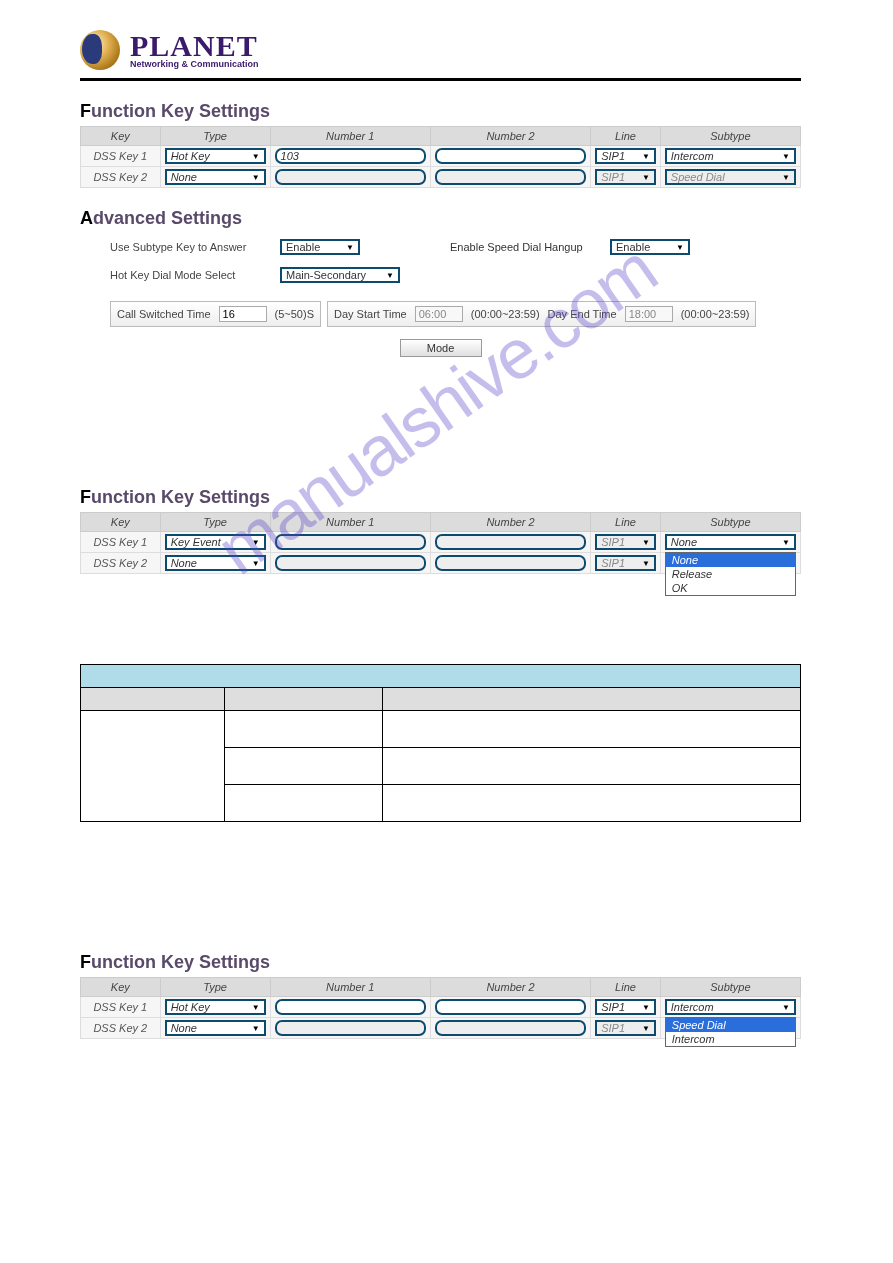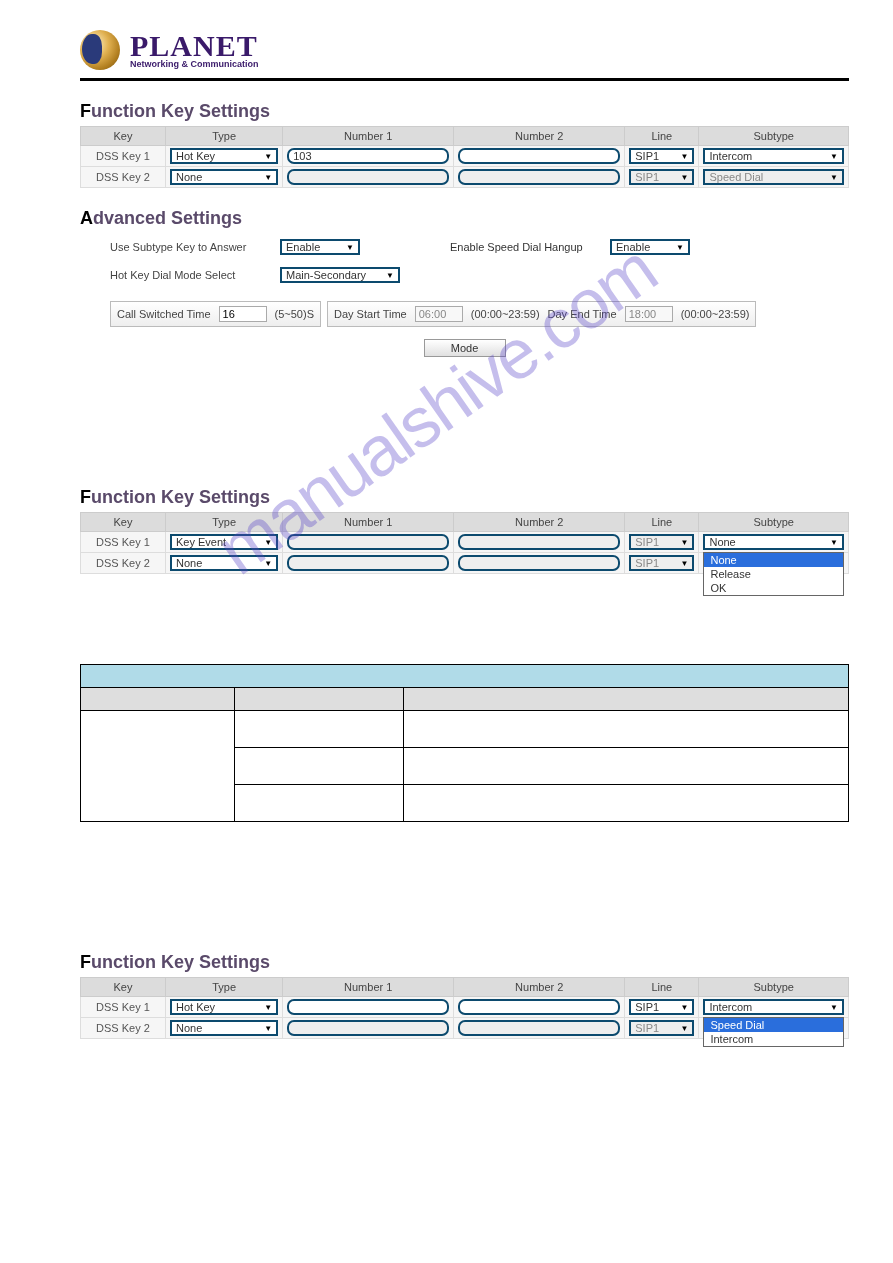--- a/index.html
+++ b/index.html
@@ -6,21 +6,21 @@
     margin: 0;
     padding: 0;
     font-family: Tahoma, Arial, sans-serif;
     font-size: 11px;
     color: #333;
     background: #fff;
     width: 893px;
     position: relative;
   }
   .page {
-    padding: 30px 44px 40px 80px;
+    padding: 30px 92px 40px 80px;
   }
   .logo-row {
     display: flex;
     align-items: center;
     gap: 10px;
     padding-bottom: 8px;
     border-bottom: 3px solid #000;
   }
   .logo-circle {
     width: 40px;
@@ -61,20 +61,21 @@
     font-size: 18px;
     margin-top: 20px;
     margin-bottom: 4px;
   }
   .first-letter { color: #000; }
 
   .fk-table {
     border-collapse: collapse;
     width: 100%;
     background: #3b82f6;
+    font-style: italic;
   }
   .fk-table th {
     background: #dcdcdc;
     font-weight: normal;
     color: #444;
     border: 1px solid #ccc;
     padding: 3px 4px;
     font-size: 11px;
   }
   .fk-table td {

